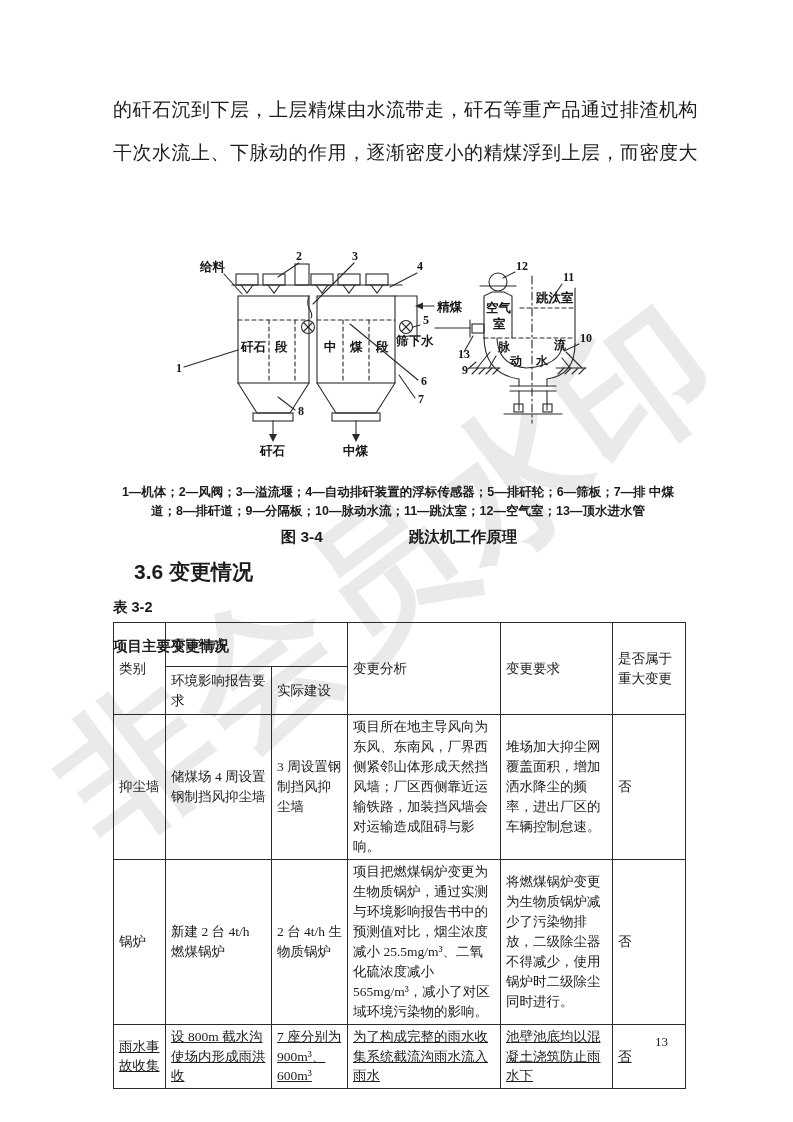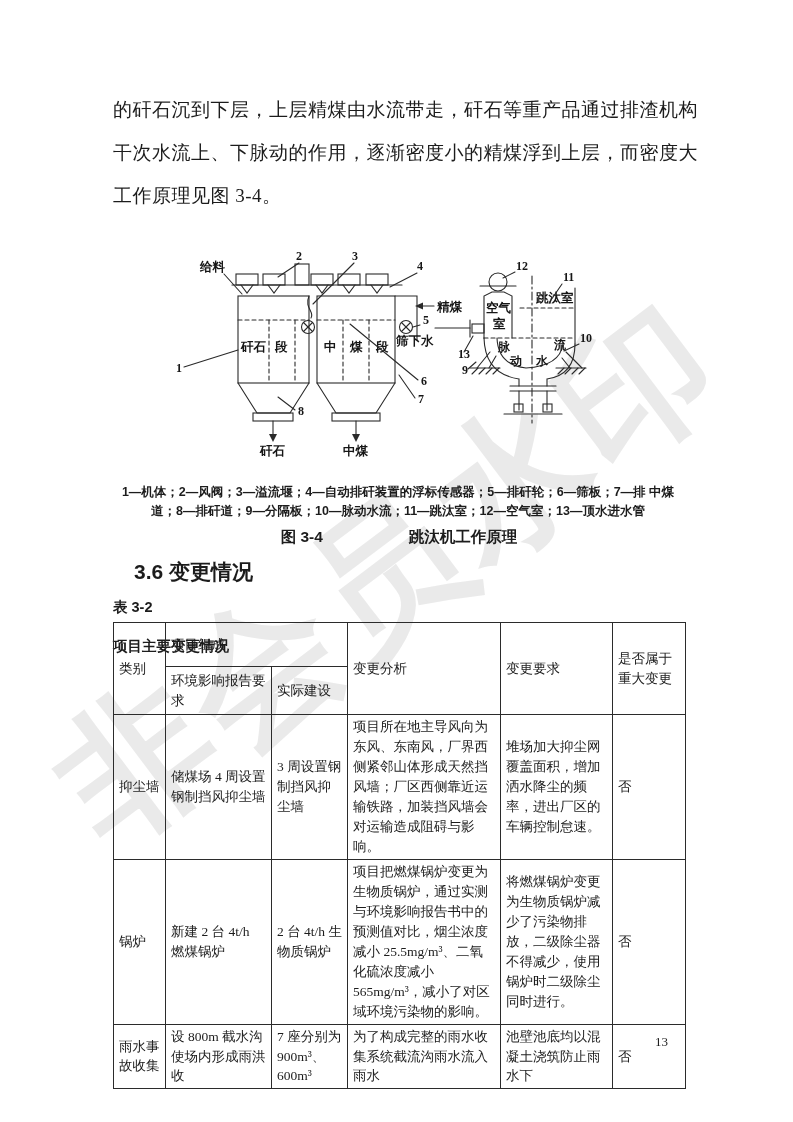--- a/index.html
+++ b/index.html
@@ -18,41 +18,40 @@
         font-family:"Liberation Sans",sans-serif;font-weight:bold;font-size:15.5px;}
   .heading{left:134px;top:558px;font-family:"Liberation Sans",sans-serif;font-weight:bold;font-size:21px;}
   .tbl-title{left:113px;top:598px;width:572px;display:flex;justify-content:center;gap:20px;
         font-family:"Liberation Sans",sans-serif;font-weight:bold;font-size:14.5px;flex-direction:column;}
   table.chg{position:absolute;left:113px;top:622px;width:572px;z-index:1;
         border-collapse:collapse;table-layout:fixed;
         font-family:"Liberation Serif",serif;font-size:13.5px;color:#1c1c1c;}
   table.chg td{border:1.2px solid #2b2b2b;text-align:left;vertical-align:middle;
         padding:2px 5px;line-height:1.48;overflow:hidden;}
   tr.hr1{height:44px;} tr.hr2{height:48px;}
-  tr.r0{height:118px;} tr.r1{height:141px;} tr.r2{height:50px;}
+  tr.r0{height:118px;} tr.r1{height:141px;} tr.r2{height:50px;text-decoration:underline;}
   .pageno{left:655px;top:1034px;font-size:13px;font-family:"Liberation Serif",serif;}
   
   .ln{stroke:#2a2a2a;stroke-width:1.1;fill:none;stroke-linecap:round;}
   .dash{stroke-dasharray:4 3;}
   .dashdot{stroke-dasharray:8 3 2 3;}
   .lbl{font-family:"Liberation Sans",sans-serif;font-size:12.5px;font-weight:bold;fill:#161616;}
   .num{font-family:"Liberation Serif",serif;font-size:12px;font-weight:bold;fill:#161616;}
   .arrowhead{fill:#2a2a2a;stroke:none;}
 </style>
 </head>
 <body>
 
 <div class="page">
 
   <div class="watermark">非会员水印</div>
 
   <div class="layer para">
     <div>的矸石沉到下层，上层精煤由水流带走，矸石等重产品通过排渣机构</div>
     <div>干次水流上、下脉动的作用，逐渐密度小的精煤浮到上层，而密度大</div>
-    <div>工作原理见图 3-4。</div>
   </div>
 
   <div class="layer figure">
     <svg width="578" height="228" viewBox="0 0 578 228">
 
       <g>
 
         <line class="ln" x1="120" y1="37" x2="290" y2="37"></line>
         <g class="ln">
           <rect x="124" y="26" width="22" height="11"></rect>

